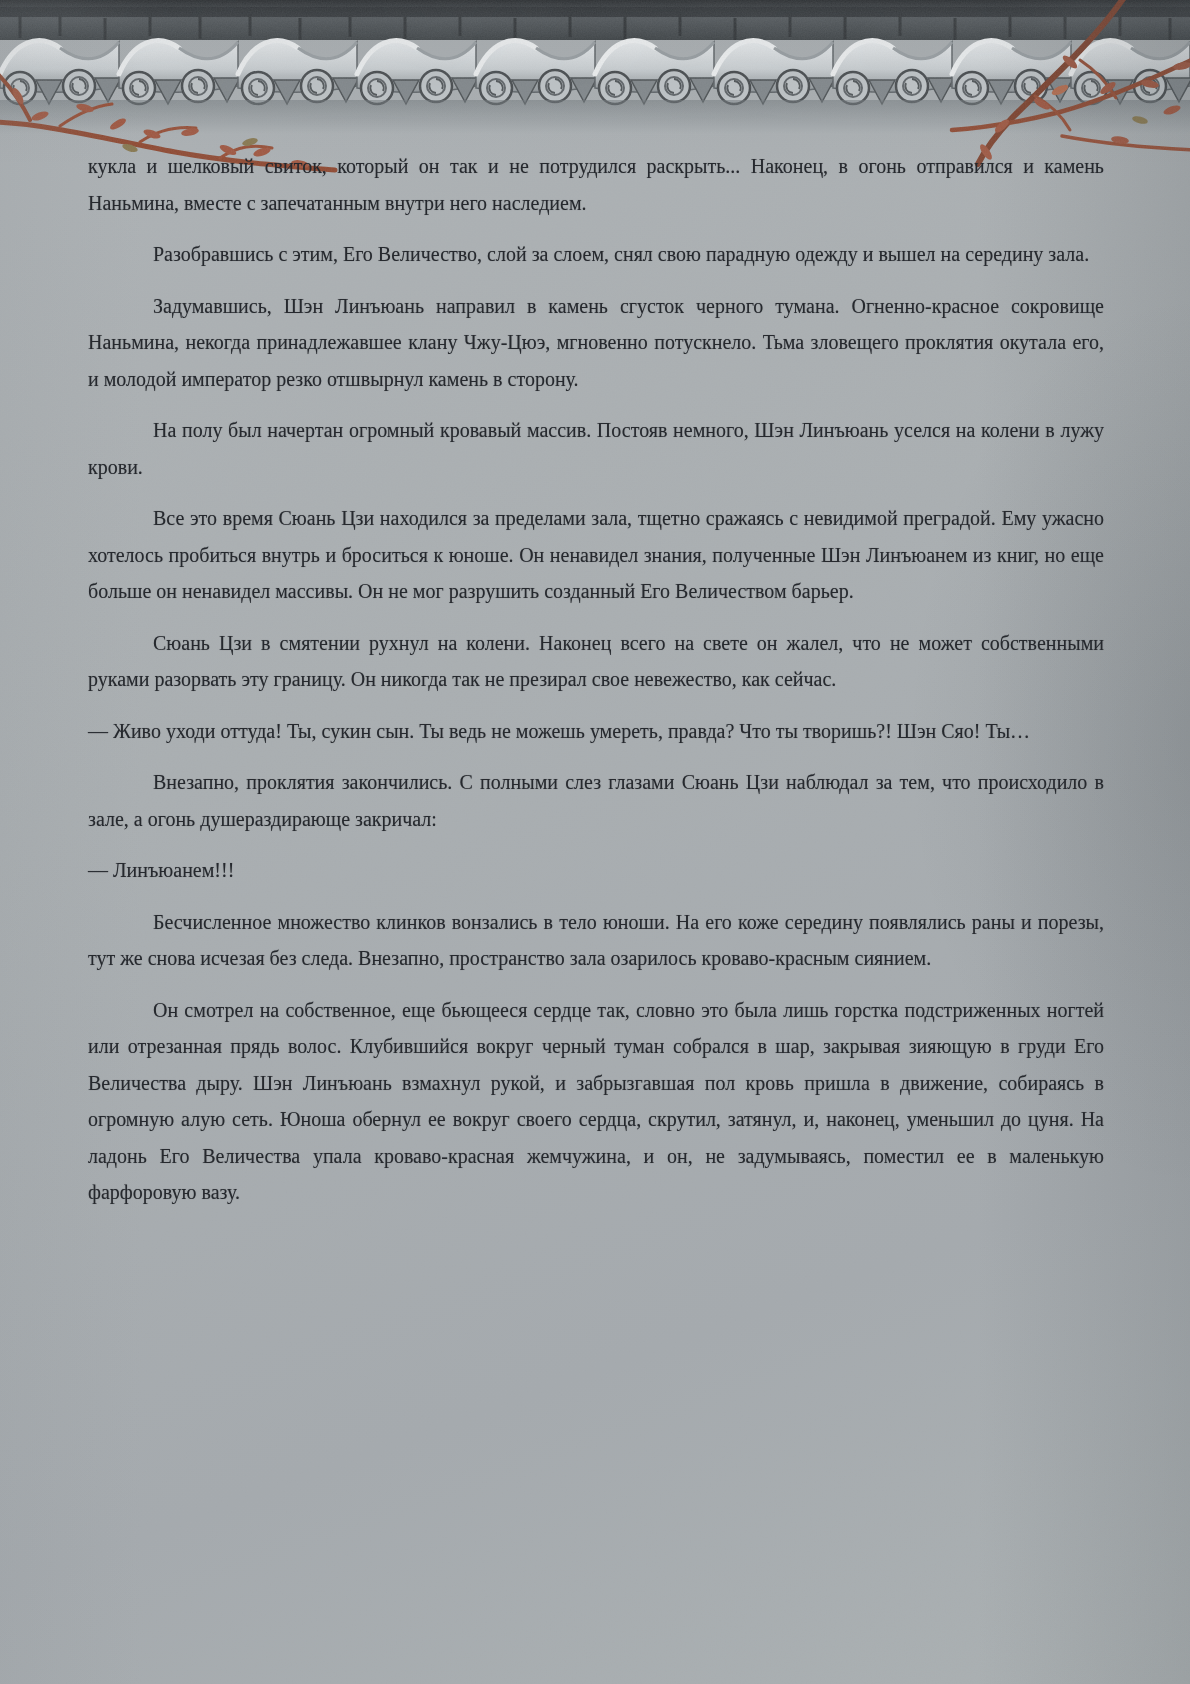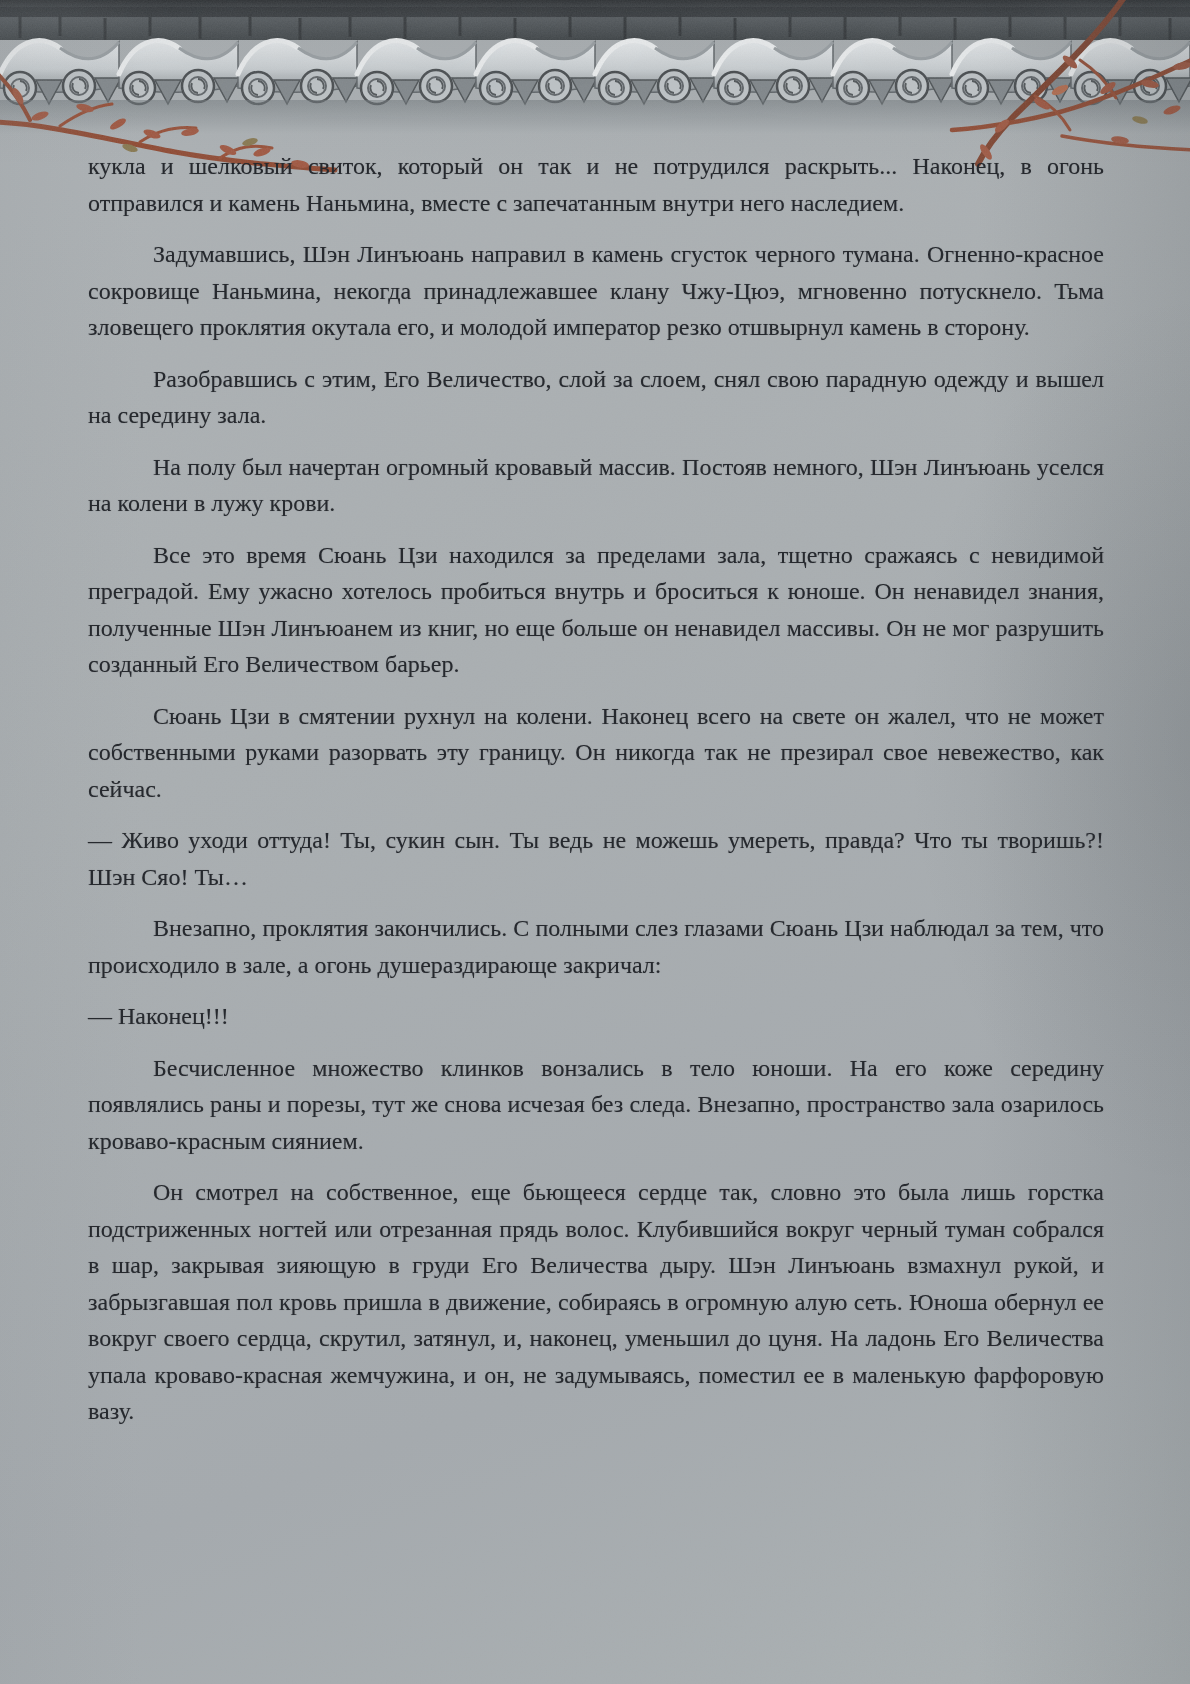--- a/index.html
+++ b/index.html
@@ -26,21 +26,21 @@
       radial-gradient(420px 640px at 101% 44%, rgba(62,68,72,0.14), rgba(62,68,72,0) 70%),
       linear-gradient(to right, rgba(130,136,140,0.10), rgba(0,0,0,0) 12%, rgba(0,0,0,0) 82%, rgba(66,72,76,0.15)),
       linear-gradient(to bottom, rgba(60,65,68,0.08), rgba(0,0,0,0) 10%);
   }
   .page-text {
     position: absolute;
     left: 88px; top: 148px;
     width: 1016px;
     z-index: 5;
     color: #26292e;
-    font-size: 24px;
+    font-size: 20px;
     line-height: 36.5px;
     text-align: justify;
     text-shadow: 0 0 1px rgba(38,41,46,0.35);
   }
   .para { margin: 0 0 15px 0; text-indent: 65px; }
   .para.dialogue { text-indent: 0; }
 </style>
 </head>
 <body>
 
@@ -139,28 +139,28 @@
       <use href="#leaf" transform="translate(986,152) rotate(55)"></use>
       <use href="#leaf" transform="translate(1120,140) rotate(8)"></use>
       <use href="#leaf" transform="translate(1182,66) rotate(-10)"></use>
       <ellipse cx="1060 " cy="90" rx="9" ry="3.8" fill="#b86a4a" transform="rotate(-25 1060 90)"></ellipse>
       <ellipse cx="1140" cy="120" rx="8" ry="3.4" fill="#86754a" transform="rotate(14 1140 120)"></ellipse>
     </g>
   </svg>
 
   <article class="page-text">
       <p class="para" style="text-indent: 0px;">кукла и шелковый свиток, который он так и не потрудился раскрыть... Наконец, в огонь отправился и камень Наньмина, вместе с запечатанным внутри него наследием.</p>
+      <p class="para">Разобравшись с этим, Его Величество, слой за слоем, снял свою парадную одежду и вышел на середину зала.</p>
       <p class="para">Задумавшись, Шэн Линъюань направил в камень сгусток черного тумана. Огненно-красное сокровище Наньмина, некогда принадлежавшее клану Чжу-Цюэ, мгновенно потускнело. Тьма зловещего проклятия окутала его, и молодой император резко отшвырнул камень в сторону.</p>
-      <p class="para">Разобравшись с этим, Его Величество, слой за слоем, снял свою парадную одежду и вышел на середину зала.</p>
       <p class="para">На полу был начертан огромный кровавый массив. Постояв немного, Шэн Линъюань уселся на колени в лужу крови.</p>
       <p class="para">Все это время Сюань Цзи находился за пределами зала, тщетно сражаясь с невидимой преградой. Ему ужасно хотелось пробиться внутрь и броситься к юноше. Он ненавидел знания, полученные Шэн Линъюанем из книг, но еще больше он ненавидел массивы. Он не мог разрушить созданный Его Величеством барьер.</p>
       <p class="para">Сюань Цзи в смятении рухнул на колени. Наконец всего на свете он жалел, что не может собственными руками разорвать эту границу. Он никогда так не презирал свое невежество, как сейчас.</p>
       <p class="para dialogue">— Живо уходи оттуда! Ты, сукин сын. Ты ведь не можешь умереть, правда? Что ты творишь?! Шэн Сяо! Ты…</p>
       <p class="para">Внезапно, проклятия закончились. С полными слез глазами Сюань Цзи наблюдал за тем, что происходило в зале, а огонь душераздирающе закричал:</p>
-      <p class="para dialogue">— Наконец!!!</p>
+      <p class="para dialogue">— Линъюанем!!!</p>
       <p class="para">Бесчисленное множество клинков вонзались в тело юноши. На его коже середину появлялись раны и порезы, тут же снова исчезая без следа. Внезапно, пространство зала озарилось кроваво-красным сиянием.</p>
       <p class="para">Он смотрел на собственное, еще бьющееся сердце так, словно это была лишь горстка подстриженных ногтей или отрезанная прядь волос. Клубившийся вокруг черный туман собрался в шар, закрывая зияющую в груди Его Величества дыру. Шэн Линъюань взмахнул рукой, и забрызгавшая пол кровь пришла в движение, собираясь в огромную алую сеть. Юноша обернул ее вокруг своего сердца, скрутил, затянул, и, наконец, уменьшил до цуня. На ладонь Его Величества упала кроваво-красная жемчужина, и он, не задумываясь, поместил ее в маленькую фарфоровую вазу.</p>
     </article>
 
   <svg class="grain-svg" width="1190" height="1684">
     <filter id="grain">
       <feTurbulence type="fractalNoise" baseFrequency="0.8" numOctaves="2" stitchTiles="stitch"></feTurbulence>
       <feColorMatrix type="matrix" values="0 0 0 0 0.45  0 0 0 0 0.47  0 0 0 0 0.48  0 0 0 0.14 0"></feColorMatrix>
     </filter>
     <filter id="mottle">

